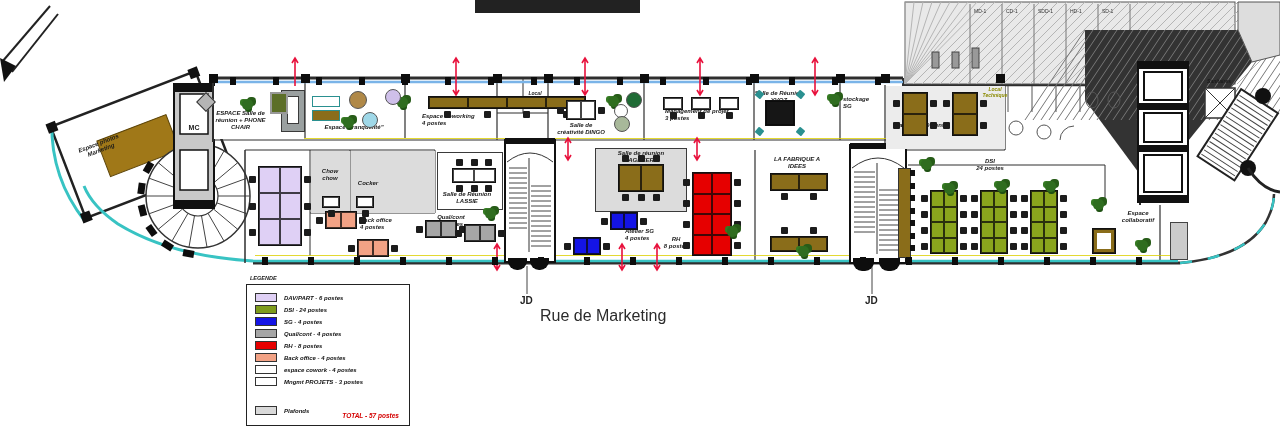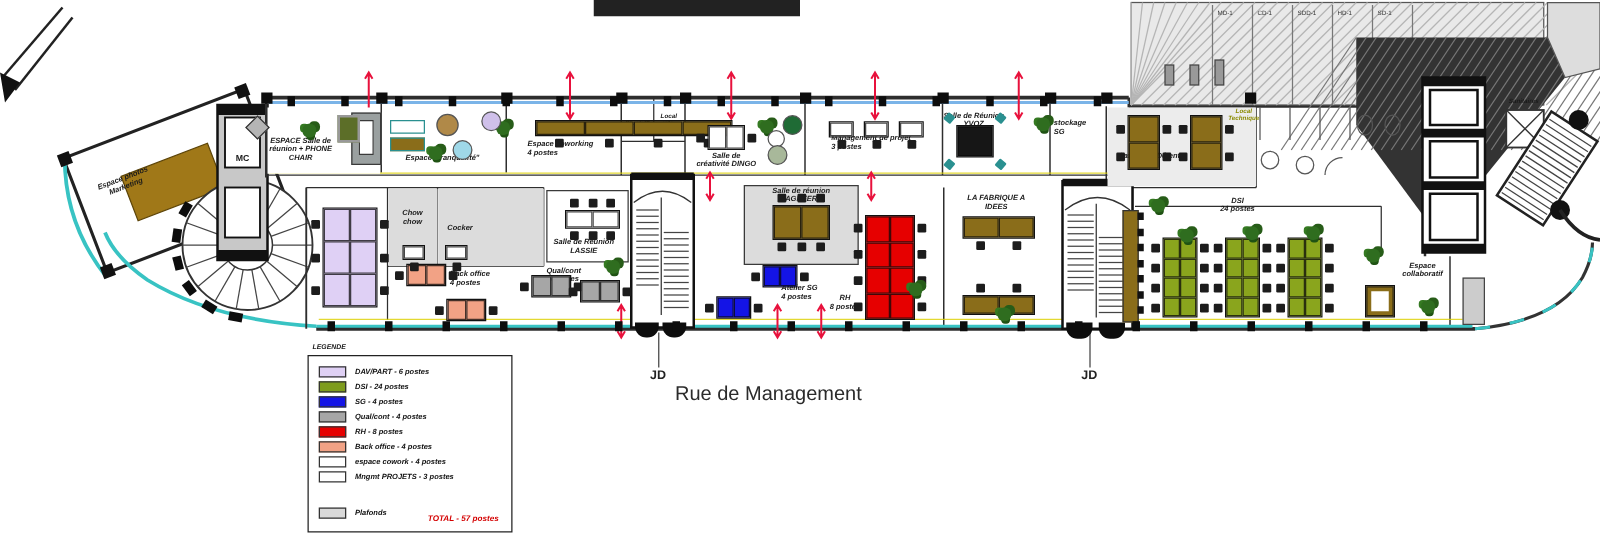--- a/index.html
+++ b/index.html
@@ -439,21 +439,21 @@
     <div class="lbl" style="left:1196px;top:78px;width:46px;font-size:5px;">Sanitaires</div>
 
     <span class="code" style="left:974px;top:8px;">MD-1</span>
     <span class="code" style="left:1006px;top:8px;">CD-1</span>
     <span class="code" style="left:1038px;top:8px;">SDD-1</span>
     <span class="code" style="left:1070px;top:8px;">HD-1</span>
     <span class="code" style="left:1102px;top:8px;">SD-1</span>
 
     <div class="jd" style="left:520px;top:295px;">JD</div>
     <div class="jd" style="left:865px;top:295px;">JD</div>
-    <div class="street">Rue de Management</div>
+    <div class="street">Rue de Marketing</div>
 
     <div class="lbl" style="left:250px;top:275px;width:40px;font-size:5.5px;text-align:left;">LEGENDE</div>
     <div id="legend-box">
       <div id="legend-rows">
           <div class="lg-row">
             <span class="lg-sw" style="background: rgb(223, 208, 245);"></span>
             <span class="lg-lb">DAV/PART - 6 postes</span>
           </div>
           <div class="lg-row">
             <span class="lg-sw" style="background: rgb(126, 156, 28);"></span>

